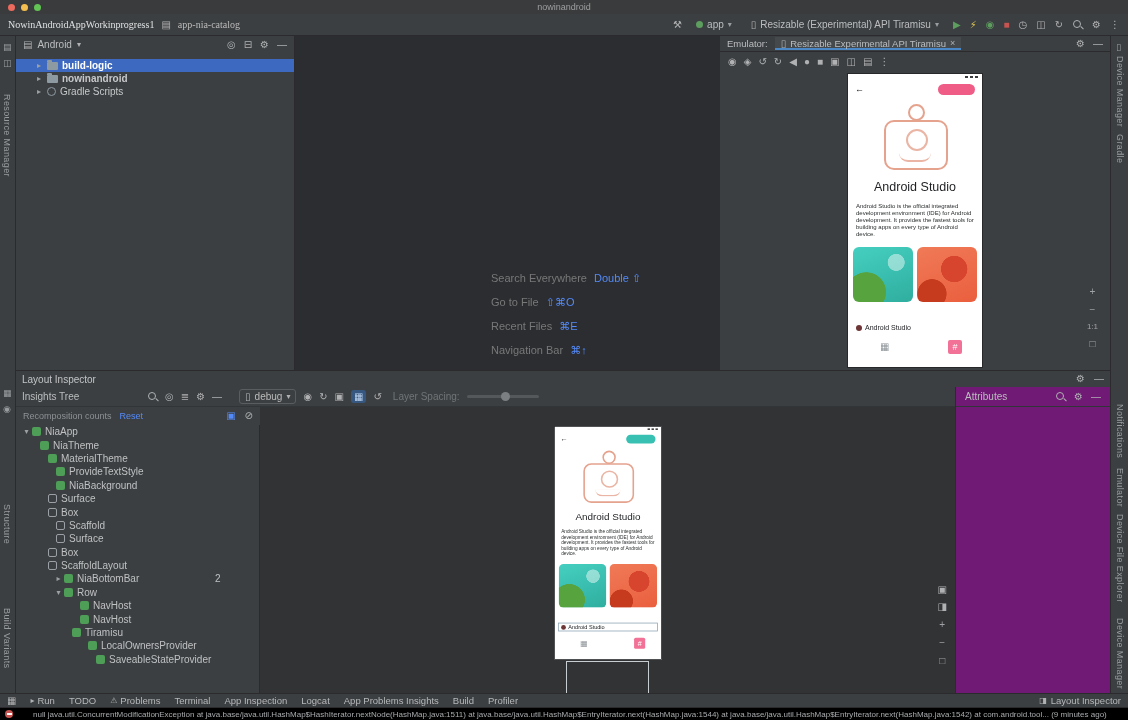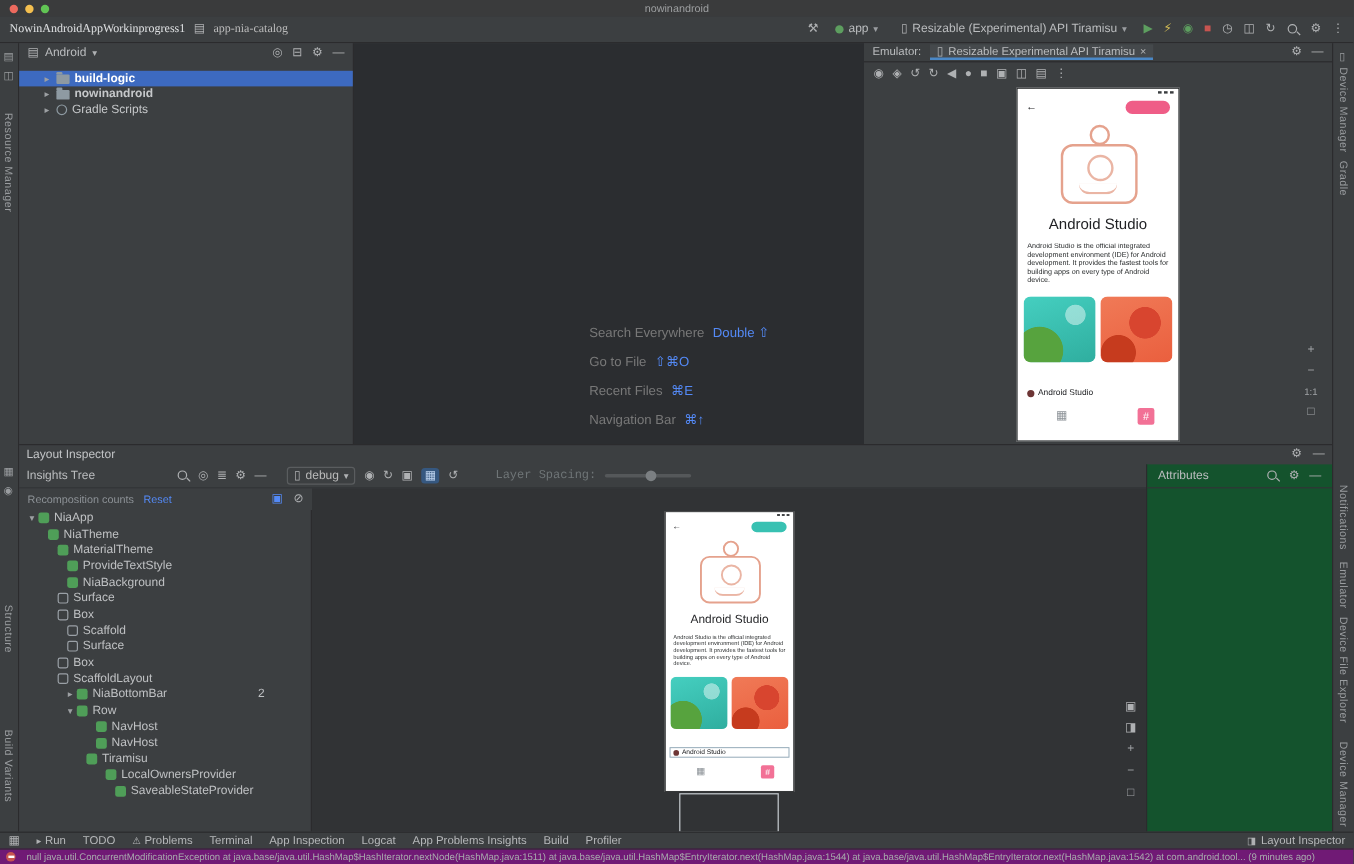--- a/index.html
+++ b/index.html
@@ -105,52 +105,52 @@
 
   
   .layout-inspector { left:16px; top:370px; width:1094px; height:323px; background:#3c3f41; border-top:1px solid #2b2b2d; }
   .li-header { height:16px; display:flex; align-items:center; padding:0 6px; font-size:10px; color:#c2c4c6; }
   .li-header .right { margin-left:auto; display:flex; gap:9px; }
   .li-toolbar { position:absolute; top:16px; left:0; width:939px; height:20px; display:flex; align-items:center;
     gap:7px; padding:0 6px; font-size:10px; border-bottom:1px solid #323537; }
   .ct-label { width:118px; color:#bbbdbf; }
   .pchip { display:flex; align-items:center; gap:4px; border:1px solid #5a5d5f; border-radius:3px; padding:0 5px; height:15px; margin-left:10px; }
   .tbtn-active { background:#365880; border-radius:3px; padding:1px 3px; color:#bcd2ee; }
-  .ls-label { color:#6f7577; margin-left:24px;font-family:Liberation Mono, monospace; }
+  .ls-label { color:#6f7577; margin-left:4px; }
   .ls-track { width:72px; height:3px; background:#55585a; border-radius:2px; position:relative; }
   .ls-thumb { position:absolute; left:34px; top:-3px; width:9px; height:9px; border-radius:50%; background:#7b7f82; }
   .recomp-row { position:absolute; top:36px; left:0; width:244px; height:18px; display:flex; align-items:center;
     gap:8px; padding:0 7px; font-size:9px; color:#8c9196; }
   .recomp-row .right { margin-left:auto; display:flex; gap:9px; align-items:center; }
   .reset { color:#548af7; }
   .li-tree { position:absolute; top:54px; left:0; width:244px; bottom:0; border-right:1px solid #2b2b2d; overflow:hidden; }
   .tnode { height:13.4px; display:flex; align-items:center; font-size:10px; color:#bfc1c3; position:relative; }
   .tnode .chev { width:9px; flex:none; font-size:8px; color:#9da0a3; text-align:center; }
   .chev-down .chev::before { content:"▾"; }
   .chev-right .chev::before { content:"▸"; }
   .nicon { width:9px; height:9px; flex:none; border-radius:2px; margin:0 4px 0 1px; }
   .ic-compose .nicon { background:#4f9e58; }
   .ic-box .nicon { border:1px solid #9aa0a6; }
   .ncount { position:absolute; left:199px; color:#bfc1c3; }
   .d0{padding-left:6px}.d1{padding-left:14px}.d2{padding-left:22px}.d3{padding-left:30px}.d4{padding-left:38px}
   .d5{padding-left:46px}.d6{padding-left:54px}.d7{padding-left:62px}.d8{padding-left:70px}
   .li-canvas { position:absolute; left:244px; top:36px; width:695px; bottom:0; background:#313335; overflow:hidden; }
   .ghost-box { border:1px solid #c8cdd2; }
   .canvas-zoom { position:absolute; right:8px; top:178px; display:flex; flex-direction:column; gap:7px; align-items:center; font-size:10px; color:#9fa2a5; }
-  .attr-panel { position:absolute; left:939px; top:16px; width:155px; bottom:0; background:#14532d; border-left:1px solid #2b2b2d; }
+  .attr-panel { position:absolute; left:939px; top:16px; width:155px; bottom:0; background:#701a75; border-left:1px solid #2b2b2d; }
   .attr-header { height:20px; display:flex; align-items:center; padding:0 9px; font-size:10px; color:#bbbdbf; border-bottom:1px solid #323537; }
   .attr-header .right { margin-left:auto; display:flex; gap:8px; align-items:center; }
 
   
   .statusbar { left:0; top:693px; width:1128px; height:14px; background:#3c3f41; border-top:1px solid #2b2b2d;
     display:flex; align-items:center; gap:14px; padding:0 7px; font-size:9.5px; color:#b6b8ba; }
   .sb-item { display:flex; align-items:center; gap:3px; }
   .sb-right { margin-left:auto; display:flex; align-items:center; gap:4px; }
-  .errorbar { left:0; top:707px; width:1128px; height:13px; background:#701a75; border-top:1px solid #2b2b2d;
-    display:flex; align-items:center; gap:9px; padding:0 5px; font-size:8px; color:#a8abad; white-space:nowrap; overflow:hidden; }
+  .errorbar { left:0; top:707px; width:1128px; height:13px; background:#000000; border-top:1px solid #2b2b2d;
+    display:flex; align-items:center; gap:20px; padding:0 5px; font-size:8px; color:#a8abad; white-space:nowrap; overflow:hidden; }
   .err-icon { width:8px; height:8px; border-radius:50%; background:#c75450; position:relative; flex:none; }
   .err-icon::after { content:""; position:absolute; left:1.5px; top:3.2px; width:5px; height:1.6px; background:#fff; }
 </style>
 </head>
 <body>
 
 <div id="app">
 
   <div class="abs titlebar">
     <div class="tl">

